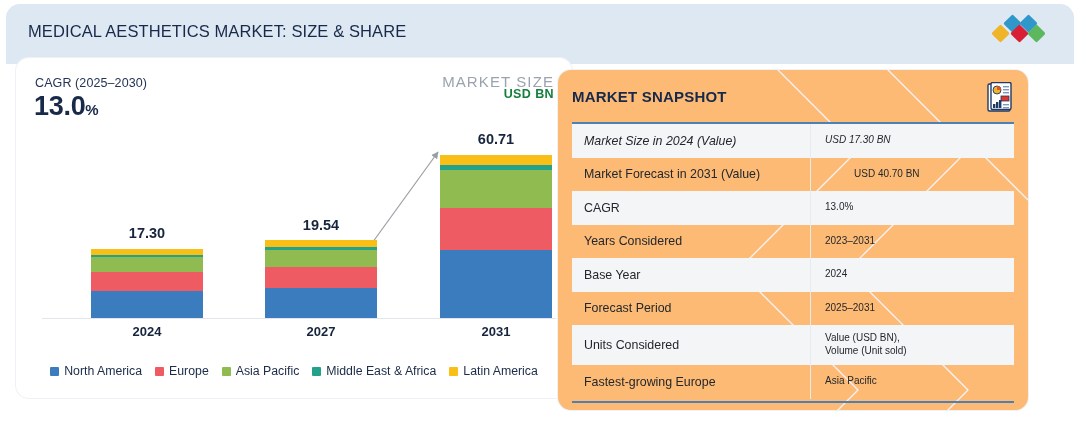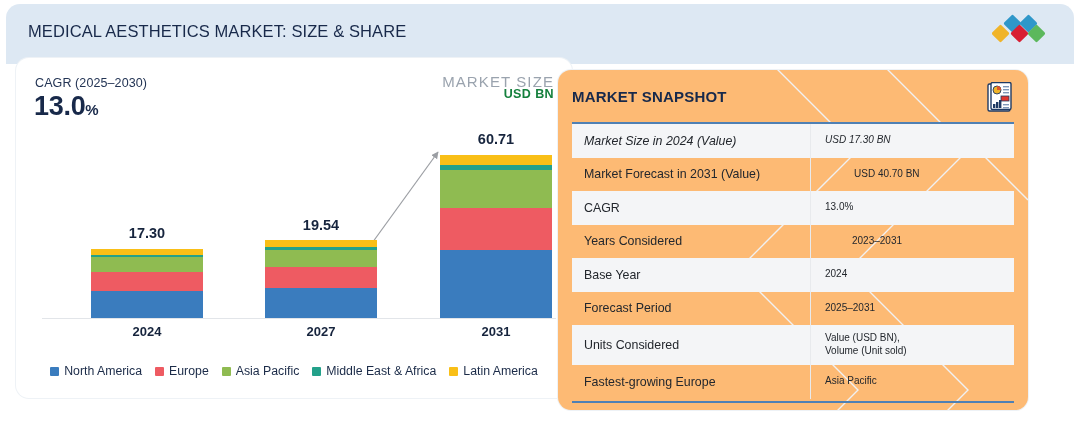--- a/index.html
+++ b/index.html
@@ -260,21 +260,21 @@
             <div>USD 40.70 BN</div>
           </div>
         </div>
         <div class="srow alt" style="height: 33.5px;">
           <div class="scell-k">CAGR</div>
           <div class="vdiv"></div>
           <div class="scell-v">
             <div>13.0%</div>
           </div>
         </div>
-        <div class="srow" style="height: 33.5px; gap: 27px;">
+        <div class="srow" style="height: 33.5px;">
           <div class="scell-k">Years Considered</div>
           <div class="vdiv"></div>
           <div class="scell-v">
             <div>2023–2031</div>
           </div>
         </div>
         <div class="srow alt" style="height: 33.5px;">
           <div class="scell-k">Base Year</div>
           <div class="vdiv"></div>
           <div class="scell-v">

